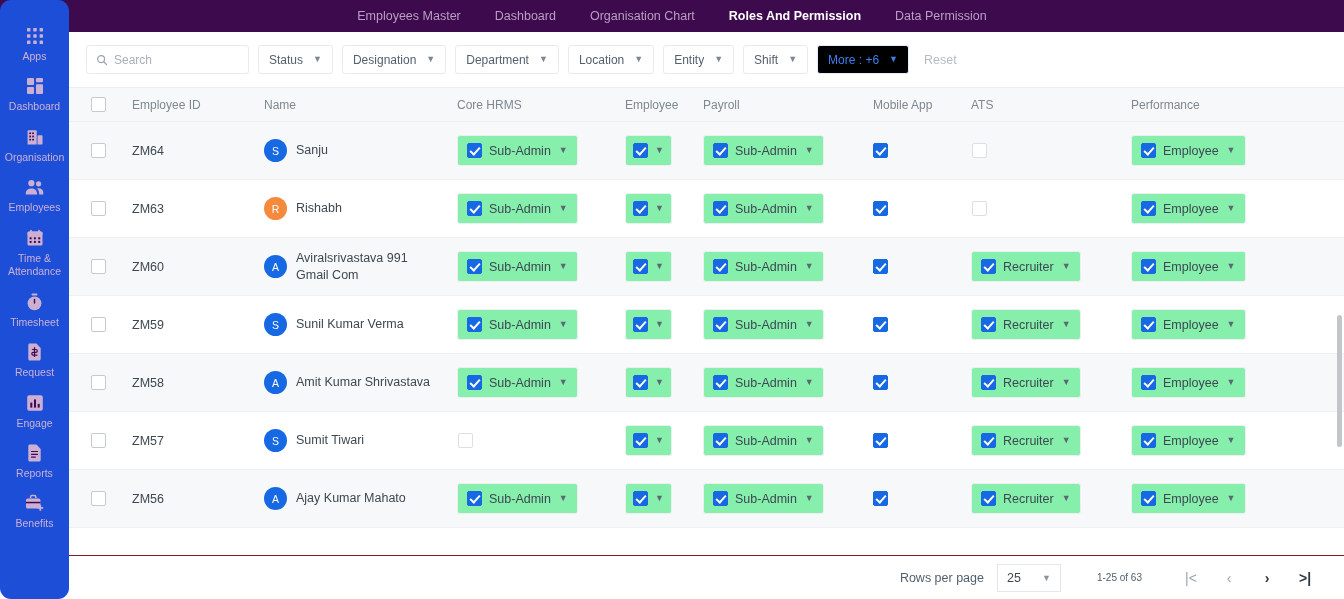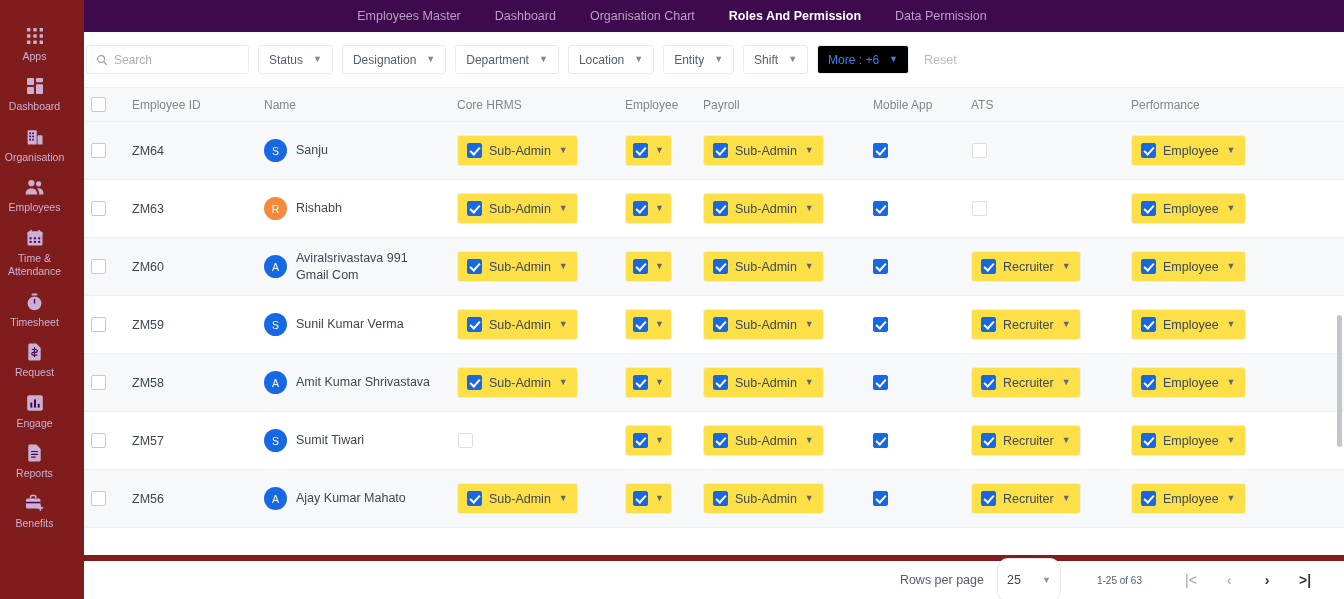--- a/index.html
+++ b/index.html
@@ -22,24 +22,25 @@
     font-size: 12.5px;
     color: #b99fc4;
     white-space: nowrap;
     cursor: pointer;
   }
   .topnav-item.active { color: #ffffff; font-weight: bold; }
 
   
   .sidebar {
     position: absolute; top: 0; left: 0;
-    width: 84px; height: 599px;
-    background: #7f1d1d;
+    width: 69px; height: 599px;
+    background: #1d4ed8;
     padding-top: 26px;
     z-index: 5;
+    border-radius: 11px;
   }
   .side-item {
     width: 69px;
     display: flex; flex-direction: column; align-items: center;
     margin-bottom: 13px;
     cursor: pointer;
     text-decoration: none;
   }
   .side-icon {
     width: 20px; height: 20px;
@@ -174,41 +175,41 @@
     color: #fff; font-size: 10.5px;
     vertical-align: middle; margin-right: 9px; flex: none;
   }
   .name-cell { display: flex; align-items: center; }
   .name-text { font-size: 12.5px; color: #3d4852; line-height: 1.35; }
 
   .role-pill {
     display: inline-flex; align-items: center; gap: 7px;
     height: 31px; padding: 0 9px;
     border: 1px solid #eceef1; border-radius: 3px;
-    background: #fde047;
+    background: #86efac;
     font-size: 12.5px; color: #3d4852;
     cursor: pointer; white-space: nowrap;
   }
   .role-pill .caret { color: #5d6873; font-size: 9px; line-height: 1; margin-left: 1px; }
   .role-pill.bare { border-color: transparent; background: transparent; padding: 0; }
   .pill-narrow { padding: 0 7px; gap: 6px; }
 
   
   .footer {
     position: absolute; left: 0; bottom: 0;
     width: 1275px; height: 44px;
     background: #ffffff;
     display: flex; align-items: center; justify-content: flex-end;
     padding-right: 20px; gap: 0;
-    border-top: 6px solid #7f1d1d;
+    border-top: 1px solid #7f1d1d;
   }
   .rpp-label { font-size: 12.5px; color: #51606e; margin-right: 13px; }
   .rpp-select {
-    width: 64px; height: 44px;
-    border: 1px solid #e4e7ea; border-radius: 11px; background: #fff;
+    width: 64px; height: 28px;
+    border: 1px solid #e4e7ea; border-radius: 0; background: #fff;
     display: flex; align-items: center; justify-content: space-between;
     padding: 0 9px; font-size: 12.5px; color: #3d4852; cursor: pointer;
   }
   .rpp-select .caret { color: #8b949d; font-size: 9px; }
   .range-text { font-size: 10px; color: #51606e; margin: 0 30px 0 36px; }
   .pg-btn {
     width: 38px; height: 30px; background: none; border: none;
     font-family: inherit; font-size: 14px; color: #9aa3ac;
     cursor: pointer; display: flex; align-items: center; justify-content: center;
   }

